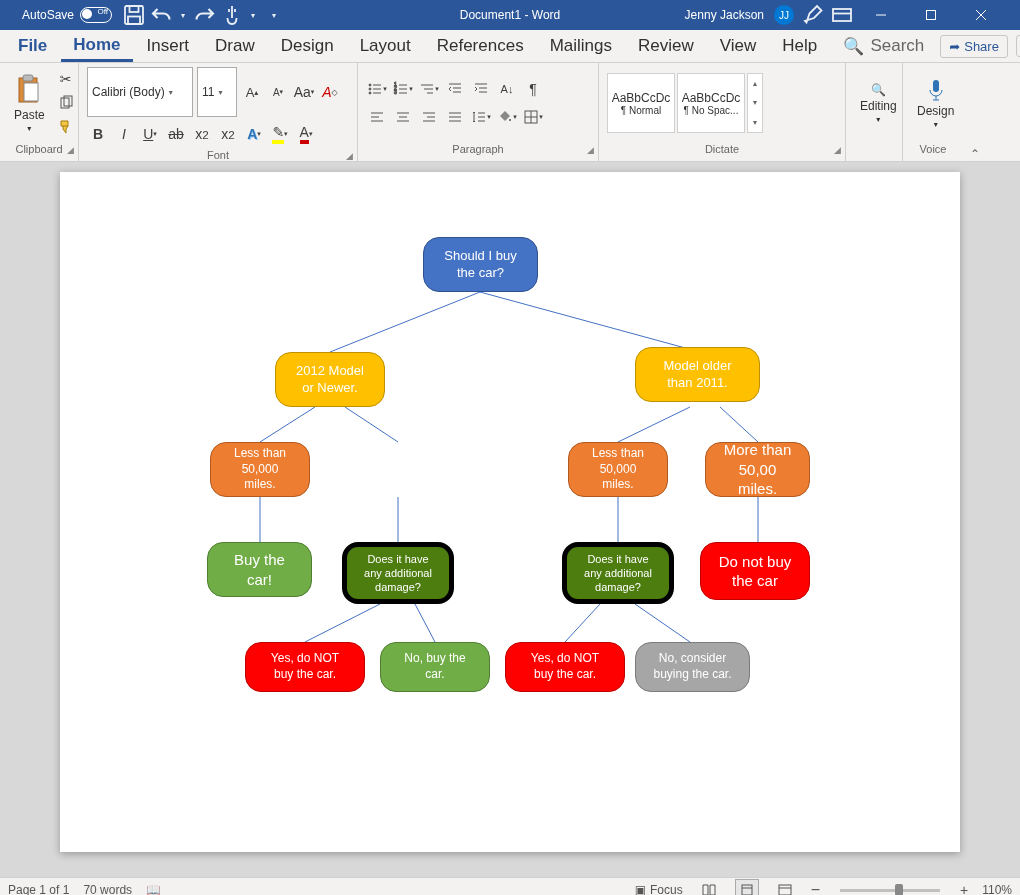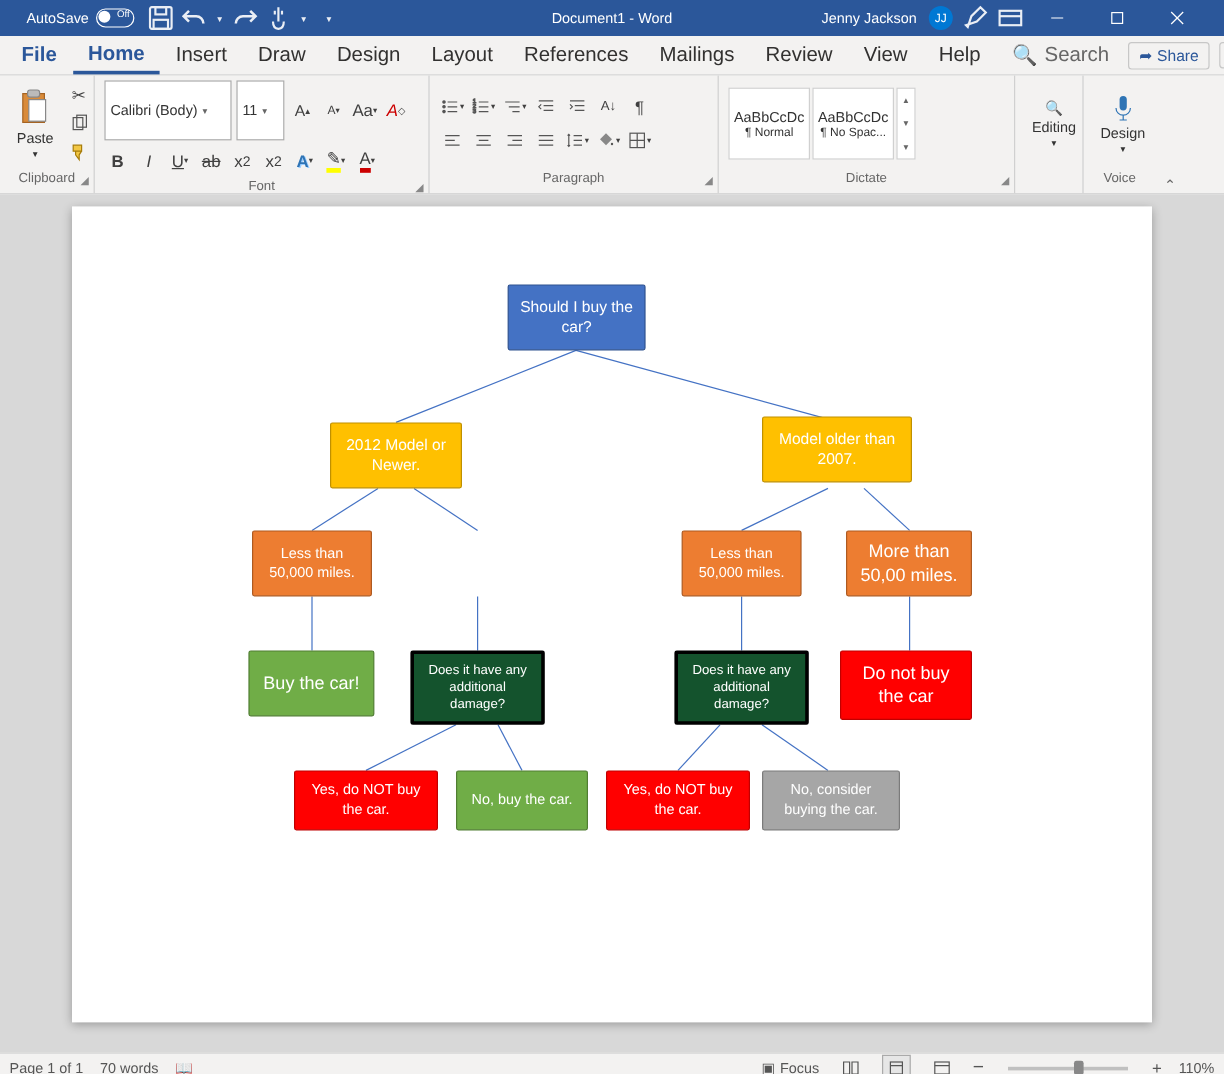--- a/index.html
+++ b/index.html
@@ -40,28 +40,28 @@
   .style-item{border:1px solid #d0d0d0;background:#fff;width:66px;height:58px;display:flex;flex-direction:column;align-items:center;justify-content:center;font-size:10px;color:#333}
   .style-item .prev{font-size:12px;color:#333}
   .style-item.head .prev{color:#2e74b5;font-size:16px}
   .styles-wrap{display:flex;gap:2px;align-items:center}
   .styles-spin{display:flex;flex-direction:column;border:1px solid #d0d0d0;height:58px;width:14px;justify-content:space-around;align-items:center;font-size:8px;color:#666;background:#fff}
   .collapse{width:24px;height:98px;display:flex;align-items:flex-end;justify-content:center;padding-bottom:4px;color:#666}
   
   .workspace{height:705px;background:#d8d8d8;overflow:auto;display:flex;justify-content:center;padding-top:10px}
   .page{width:900px;height:680px;background:#fff;box-shadow:0 2px 8px rgba(0,0,0,.3);position:relative}
   
-  .node{position:absolute;border-radius:2px;display:flex;align-items:center;justify-content:center;text-align:center;color:#fff;font-size:13px;padding:6px;box-sizing:border-box;line-height:1.3}
+  .node{position:absolute;border-radius:16px;display:flex;align-items:center;justify-content:center;text-align:center;color:#fff;font-size:13px;padding:16px;box-sizing:border-box;line-height:1.3}
   .blue{background:#4472c4;border:1px solid #2f528f}
   .yellow{background:#ffc000;border:1px solid #bf9000}
   .orange{background:#ed7d31;border:1px solid #ae5a21}
   .orange.big{font-size:15px}
   .green{background:#70ad47;border:1px solid #507e32;font-size:15px}
   .green.sm{font-size:12px}
-  .purple{background:#14532d;border:3px solid #000000;color:#fff;font-size:11px}
+  .purple{background:#4d7c0f;border:5px solid #000000;color:#fff;font-size:11px}
   .red{background:#ff0000;border:1px solid #c00000;font-size:15px}
   .red.sm{font-size:12px}
   .gray{background:#a6a6a6;border:1px solid #7b7b7b;font-size:12px}
   svg.connectors{position:absolute;top:0;left:0;width:100%;height:100%;pointer-events:none}
   svg.connectors line{stroke:#4472c4;stroke-width:1}
   
   .status{height:24px;background:#f3f2f1;border-top:1px solid #d0d0d0;display:flex;align-items:center;padding:0 8px;font-size:12px;color:#555;gap:14px}
   .status .spacer{flex:1}
   .status .sb{display:flex;align-items:center;gap:4px}
   .slider{width:100px;height:3px;background:#c0c0c0;position:relative;margin:0 6px}
@@ -421,21 +421,21 @@
         <line x1="338" y1="325" x2="338" y2="370"></line>
       <line x1="558" y1="325" x2="558" y2="370"></line>
         <line x1="698" y1="325" x2="698" y2="370"></line>
       <line x1="320" y1="432" x2="245" y2="470"></line>
         <line x1="355" y1="432" x2="375" y2="470"></line>
       <line x1="540" y1="432" x2="505" y2="470"></line>
         <line x1="575" y1="432" x2="630" y2="470"></line>
     </svg>
     <div class="node blue" style="left:363px;top:65px;width:115px;height:55px">Should I buy the car?</div>
     <div class="node yellow" style="left:215px;top:180px;width:110px;height:55px">2012 Model or Newer.</div>
-    <div class="node yellow" style="left:575px;top:175px;width:125px;height:55px">Model older than 2007.</div>
+    <div class="node yellow" style="left:575px;top:175px;width:125px;height:55px">Model older than 2011.</div>
     <div class="node orange" style="left:150px;top:270px;width:100px;height:55px;font-size:12px">Less than 50,000 miles.</div>
     <div class="node orange" style="left:508px;top:270px;width:100px;height:55px;font-size:12px">Less than 50,000 miles.</div>
     <div class="node orange big" style="left:645px;top:270px;width:105px;height:55px">More than 50,00 miles.</div>
     <div class="node green" style="left:147px;top:370px;width:105px;height:55px">Buy the car!</div>
     <div class="node purple" style="left:282px;top:370px;width:112px;height:62px">Does it have any additional damage?</div>
     <div class="node purple" style="left:502px;top:370px;width:112px;height:62px">Does it have any additional damage?</div>
     <div class="node red" style="left:640px;top:370px;width:110px;height:58px">Do not buy the car</div>
     <div class="node red sm" style="left:185px;top:470px;width:120px;height:50px">Yes, do NOT buy the car.</div>
     <div class="node green sm" style="left:320px;top:470px;width:110px;height:50px">No, buy the car.</div>
     <div class="node red sm" style="left:445px;top:470px;width:120px;height:50px">Yes, do NOT buy the car.</div>

